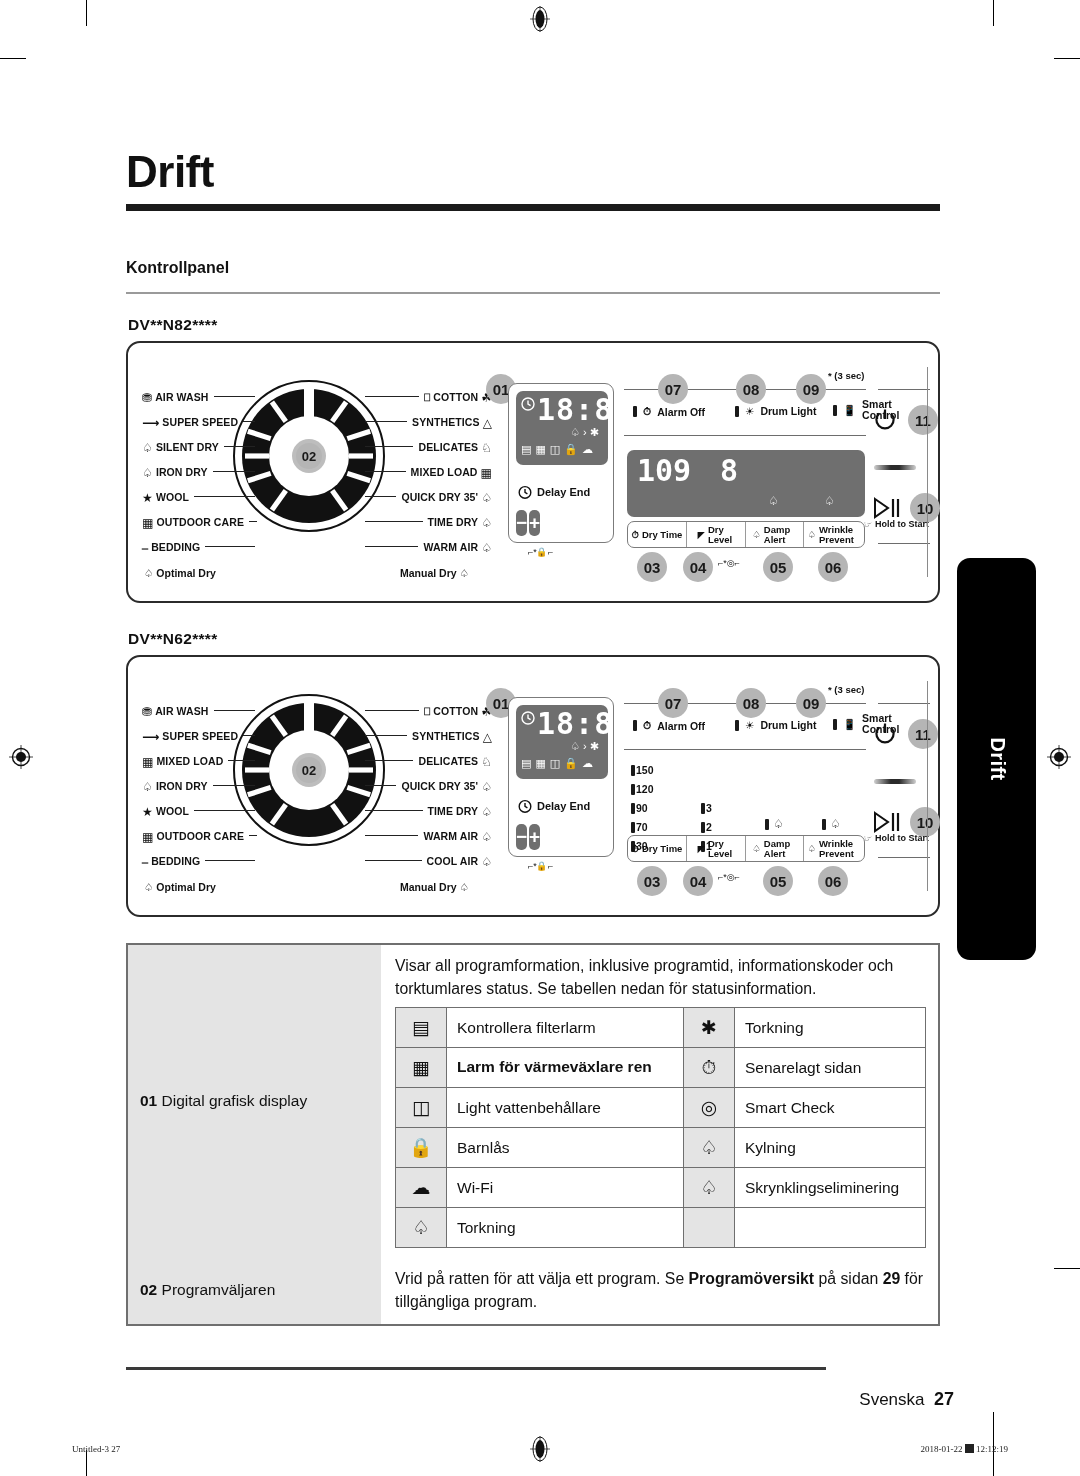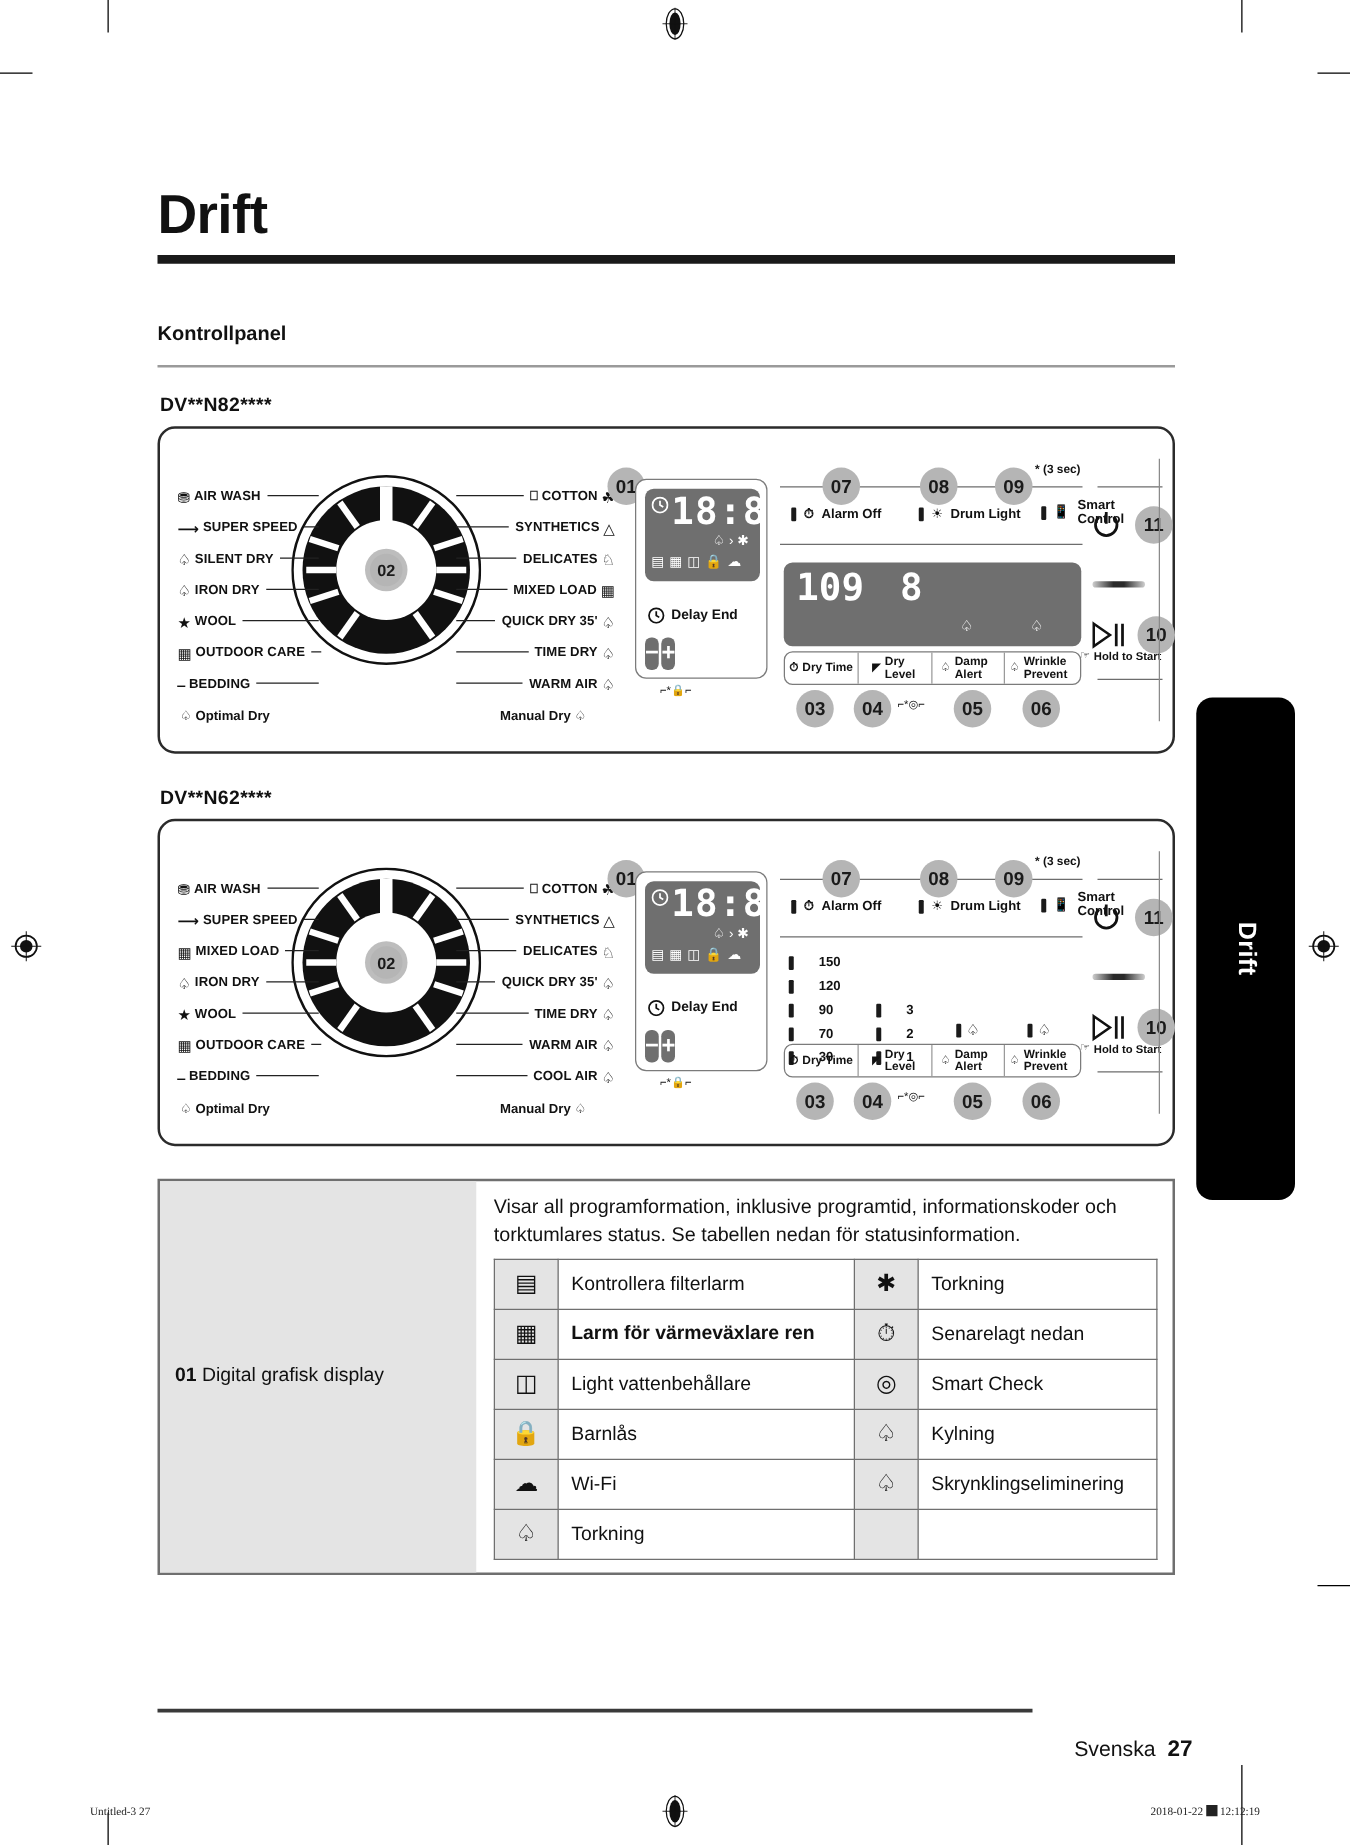--- a/index.html
+++ b/index.html
@@ -69,21 +69,21 @@
   .bar{display:inline-block;width:4px;height:11px;background:#1a1a1a;border-radius:1px;}
 
   .btnbox{position:absolute;border:1.4px solid #7b7b7b;border-radius:7px;box-sizing:border-box;
           display:flex;align-items:stretch;}
   .btncell{flex:1;display:flex;align-items:center;justify-content:center;gap:3px;
            font-size:9.5px;font-weight:700;line-height:1.02;white-space:nowrap;
            border-right:1.2px solid #9a9a9a;padding:0 3px;}
   .btncell:last-child{border-right:none;}
 
   .timecol{position:absolute;font-size:10.5px;font-weight:700;line-height:19px;}
-  .timecol .t{display:flex;align-items:center;gap:20px;}
+  .timecol .t{display:flex;align-items:center;gap:1px;}
 
   
   .tbl{position:absolute;left:126px;width:814px;border:2px solid #6f6f6f;box-sizing:border-box;
        border-collapse:collapse;}
   table{border-collapse:collapse;width:100%;}
   .lcell{width:241px;background:#e4e4e4;vertical-align:middle;padding:0 0 0 12px;
          font-size:15.5px;line-height:1.35;}
   .lcell b{font-weight:700;}
   .rcell{padding:10px 12px 10px 14px;font-size:15.8px;line-height:1.45;vertical-align:top;}
   .inner{border:1.6px solid #6f6f6f;border-collapse:collapse;width:100%;margin-top:6px;}
@@ -547,21 +547,21 @@
                   <tr>
               <td class="icocell">▤</td>
               <td class="txtcell w1">Kontrollera filterlarm</td>
               <td class="icocell">✱</td>
               <td class="txtcell">Torkning</td>
             </tr>
             <tr>
               <td class="icocell">▦</td>
               <td class="txtcell w1" style="line-height:1.2;font-weight:bold;">Larm för värmeväxlare ren</td>
               <td class="icocell">⏱</td>
-              <td class="txtcell">Senarelagt nedan</td>
+              <td class="txtcell">Senarelagt sidan</td>
             </tr>
             <tr>
               <td class="icocell">◫</td>
               <td class="txtcell w1">Light vattenbehållare</td>
               <td class="icocell">◎</td>
               <td class="txtcell">Smart Check</td>
             </tr>
             <tr>
               <td class="icocell">🔒</td>
               <td class="txtcell w1">Barnlås</td>
@@ -577,20 +577,29 @@
             <tr>
               <td class="icocell">♤</td>
               <td class="txtcell w1">Torkning</td>
               <td class="icocell blank"></td>
               <td class="txtcell"></td>
             </tr>
           </tbody>
               </table>
         </td>
       </tr>
+      <tr class="prog">
+        <td class="lcell" style="height:60px;">
+          <b>02</b>
+          <span>Programväljaren</span>
+        </td>
+        <td class="rcell">
+          <span>Vrid på ratten för att välja ett program. Se </span><b>Programöversikt</b><span> på sidan </span><b>29</b><span> för tillgängliga program.</span>
+        </td>
+      </tr>
     </tbody>
       </table>
   </div>
 
   <div class="sidetab">
     <span>Drift</span>
   </div>
 
   <div class="footrule"></div>
   <div class="footpage">

